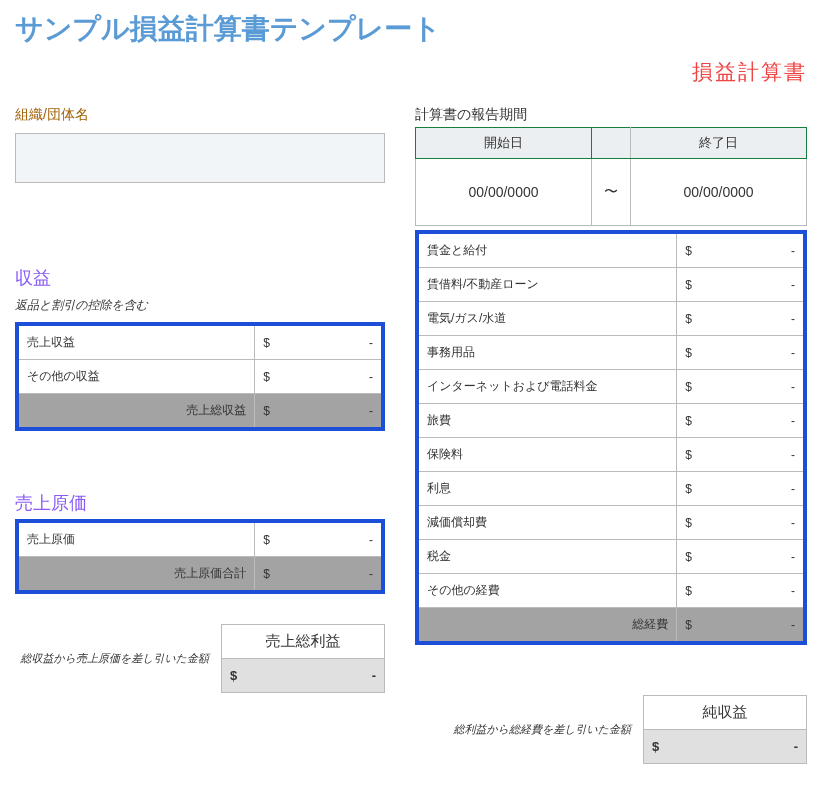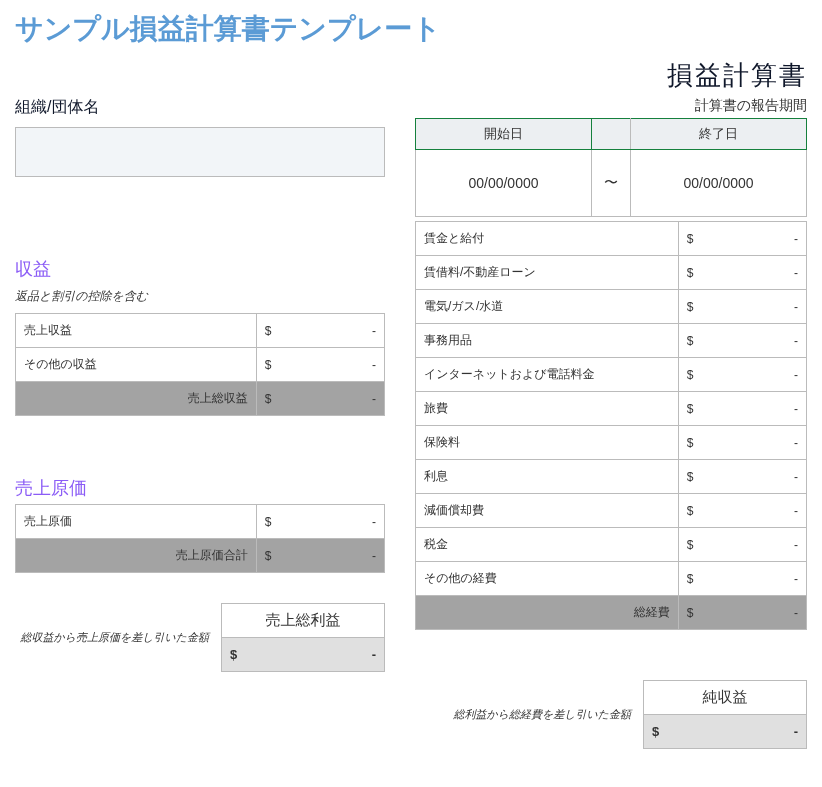--- a/index.html
+++ b/index.html
@@ -12,44 +12,44 @@
   font-size: 13px;
 }
 .main-title {
   color: #5b9bd5;
   font-size: 28px;
   font-weight: bold;
   margin-bottom: 10px;
 }
 .subtitle {
   text-align: right;
-  font-size: 26px;
-  color: #0f172a;
-  margin-bottom: 4px;
+  font-size: 21px;
+  color: #ef4444;
+  margin-bottom: 20px;
   letter-spacing: 2px;
 }
 .columns {
   display: flex;
   gap: 30px;
 }
 .col-left { width: 370px; }
 .col-right { flex: 1; }
 .section-label {
-  font-size: 16px;
-  color: #0f172a;
+  font-size: 14px;
+  color: #a16207;
   margin-bottom: 9px;
 }
 .org-input {
   width: 100%;
   height: 50px;
   border: 1px solid #bbb;
   background: #f2f5f8;
 }
 .period-header {
-  text-align: right;
+  text-align: left;
   font-size: 14px;
   margin-bottom: 3px;
 }
 .period-table {
   width: 100%;
   border-collapse: collapse;
   border: 1px solid #bbb;
 }
 .period-table th {
   background: #eceff2;
@@ -72,21 +72,21 @@
 }
 .section-note {
   font-style: italic;
   font-size: 12px;
   margin-bottom: 3px;
   padding: 5px 0;
 }
 .data-table {
   width: 100%;
   border-collapse: collapse;
-  border: 1px solid #1d4ed8;
+  border: 4px solid #1d4ed8;
 }
 .data-table td {
   border: 1px solid #bbb;
   padding: 8px 8px;
   font-size: 12px;
   height: 34px;
 }
 .data-table .label-cell { }
 .data-table .cur-cell { width: 22px; border-right: none; }
 .data-table .val-cell { width: 105px; border-left: none; text-align: right; }

